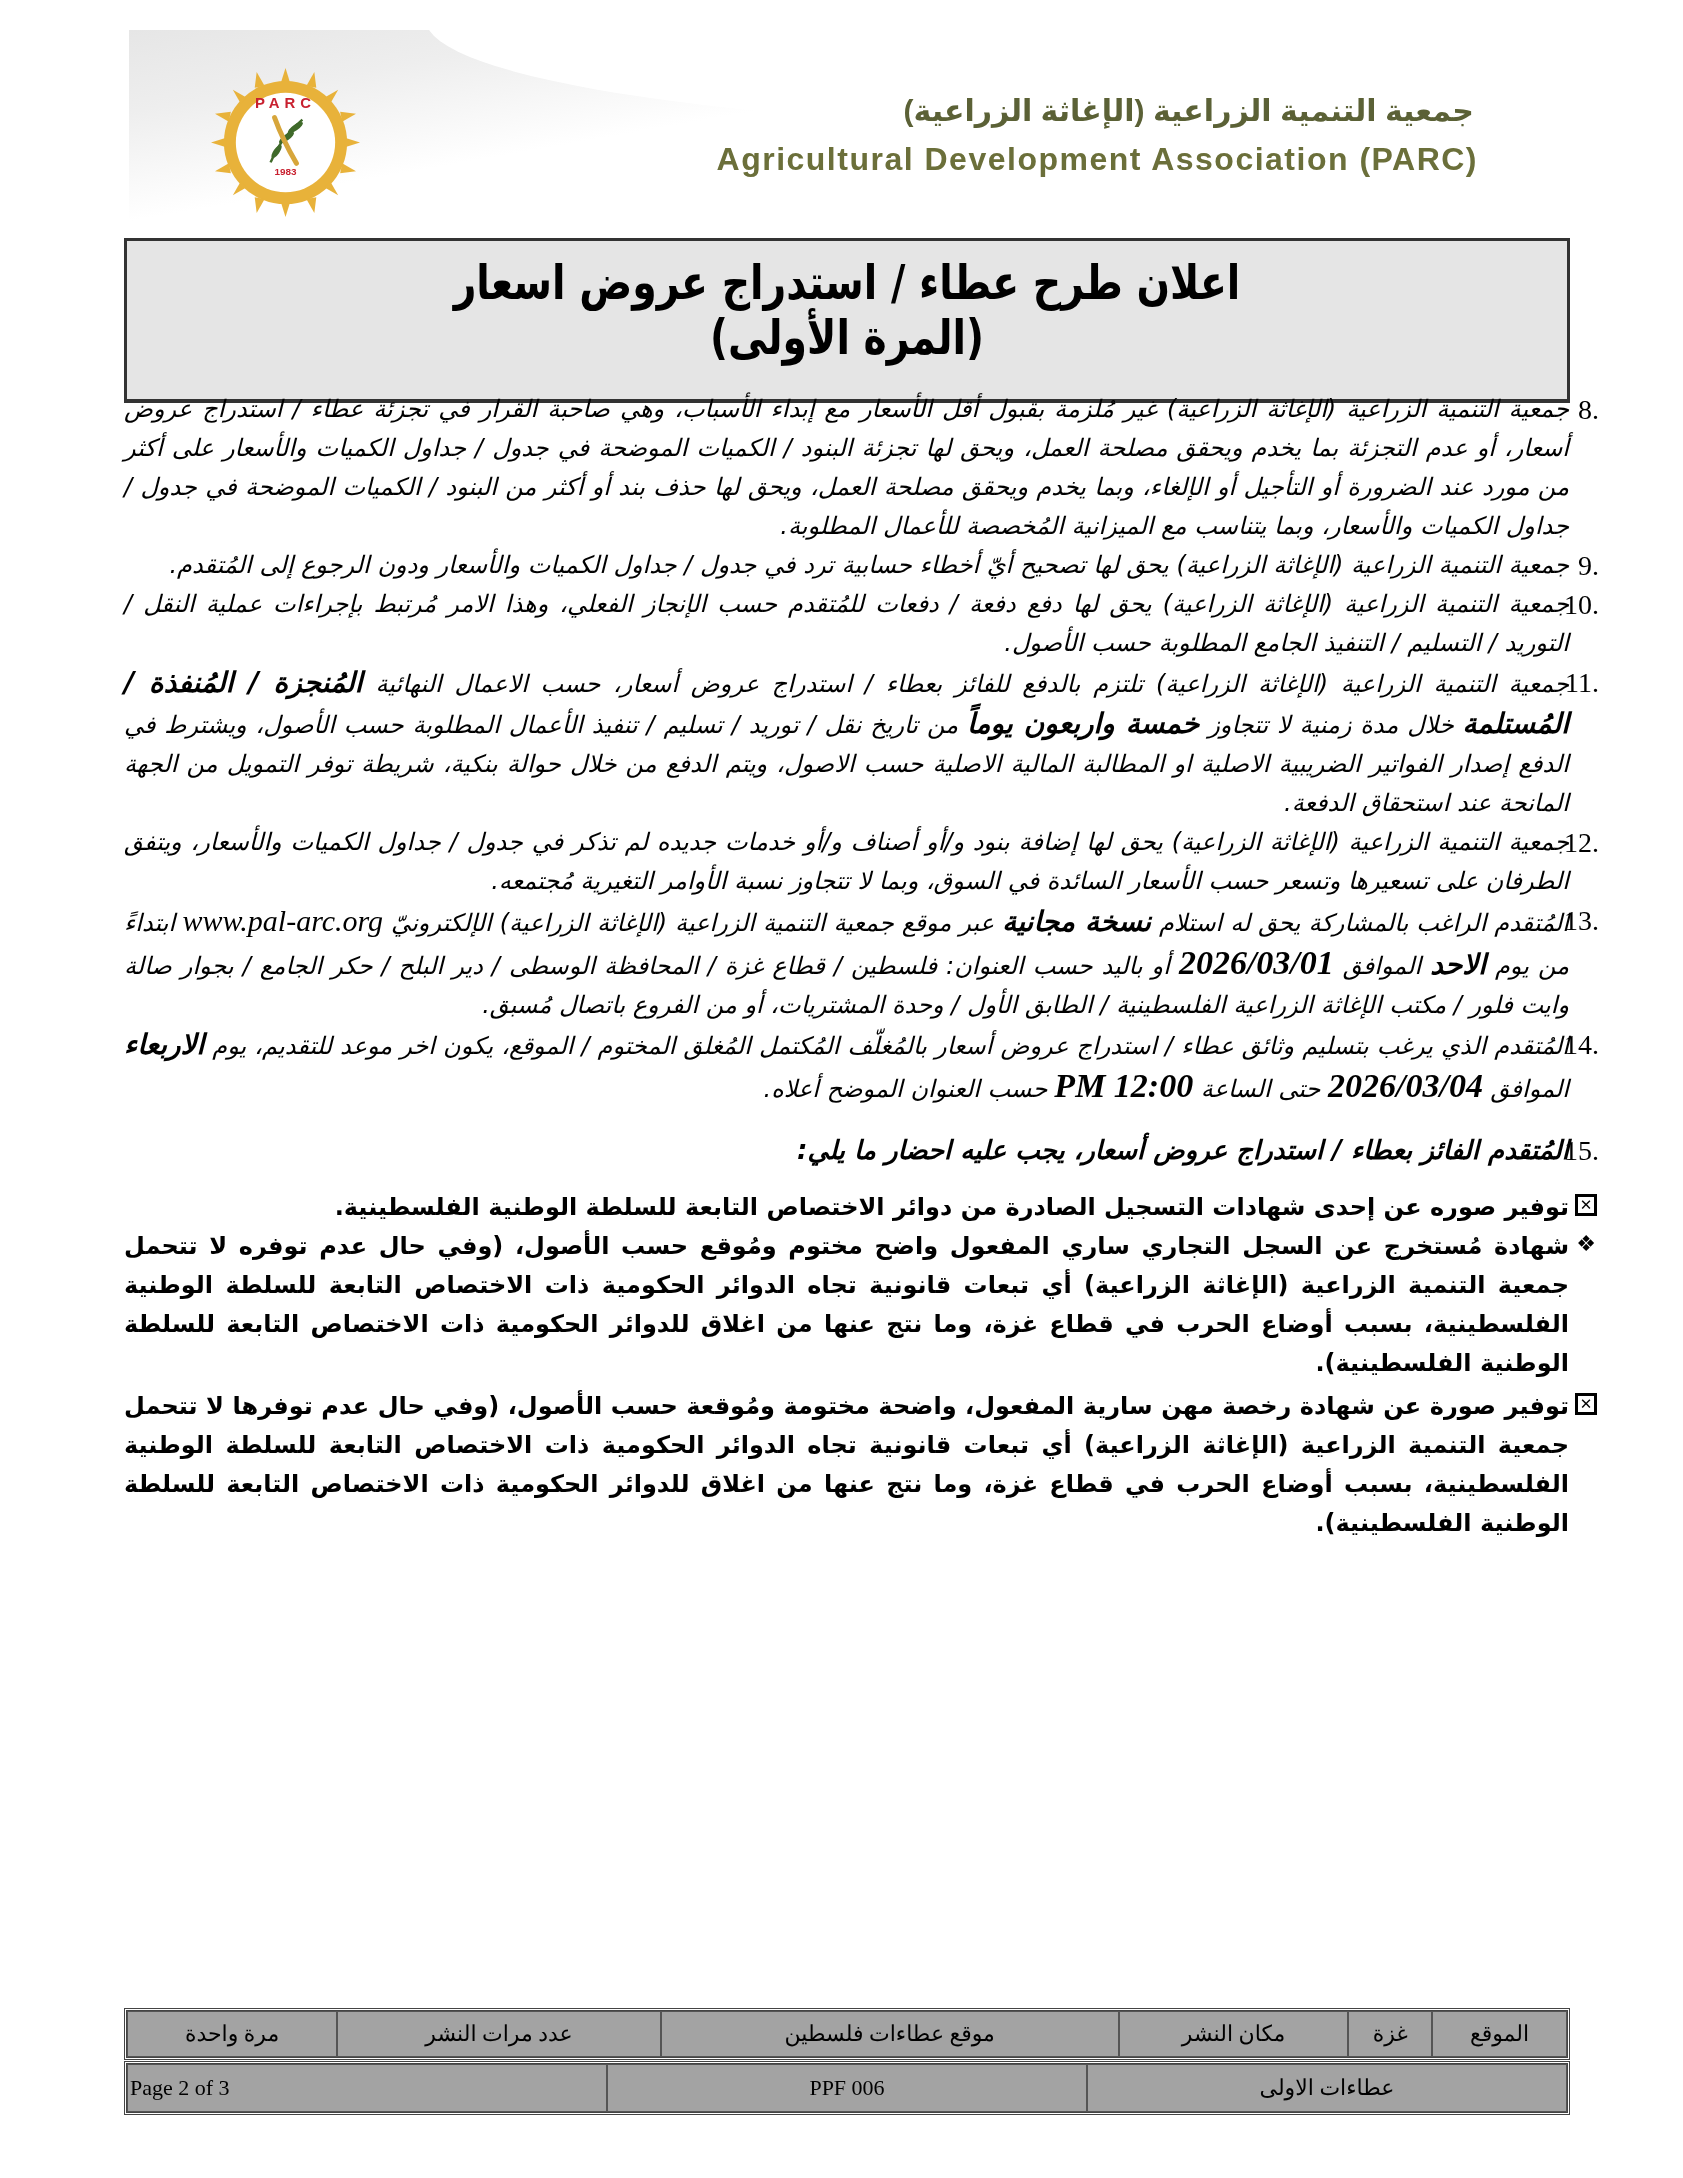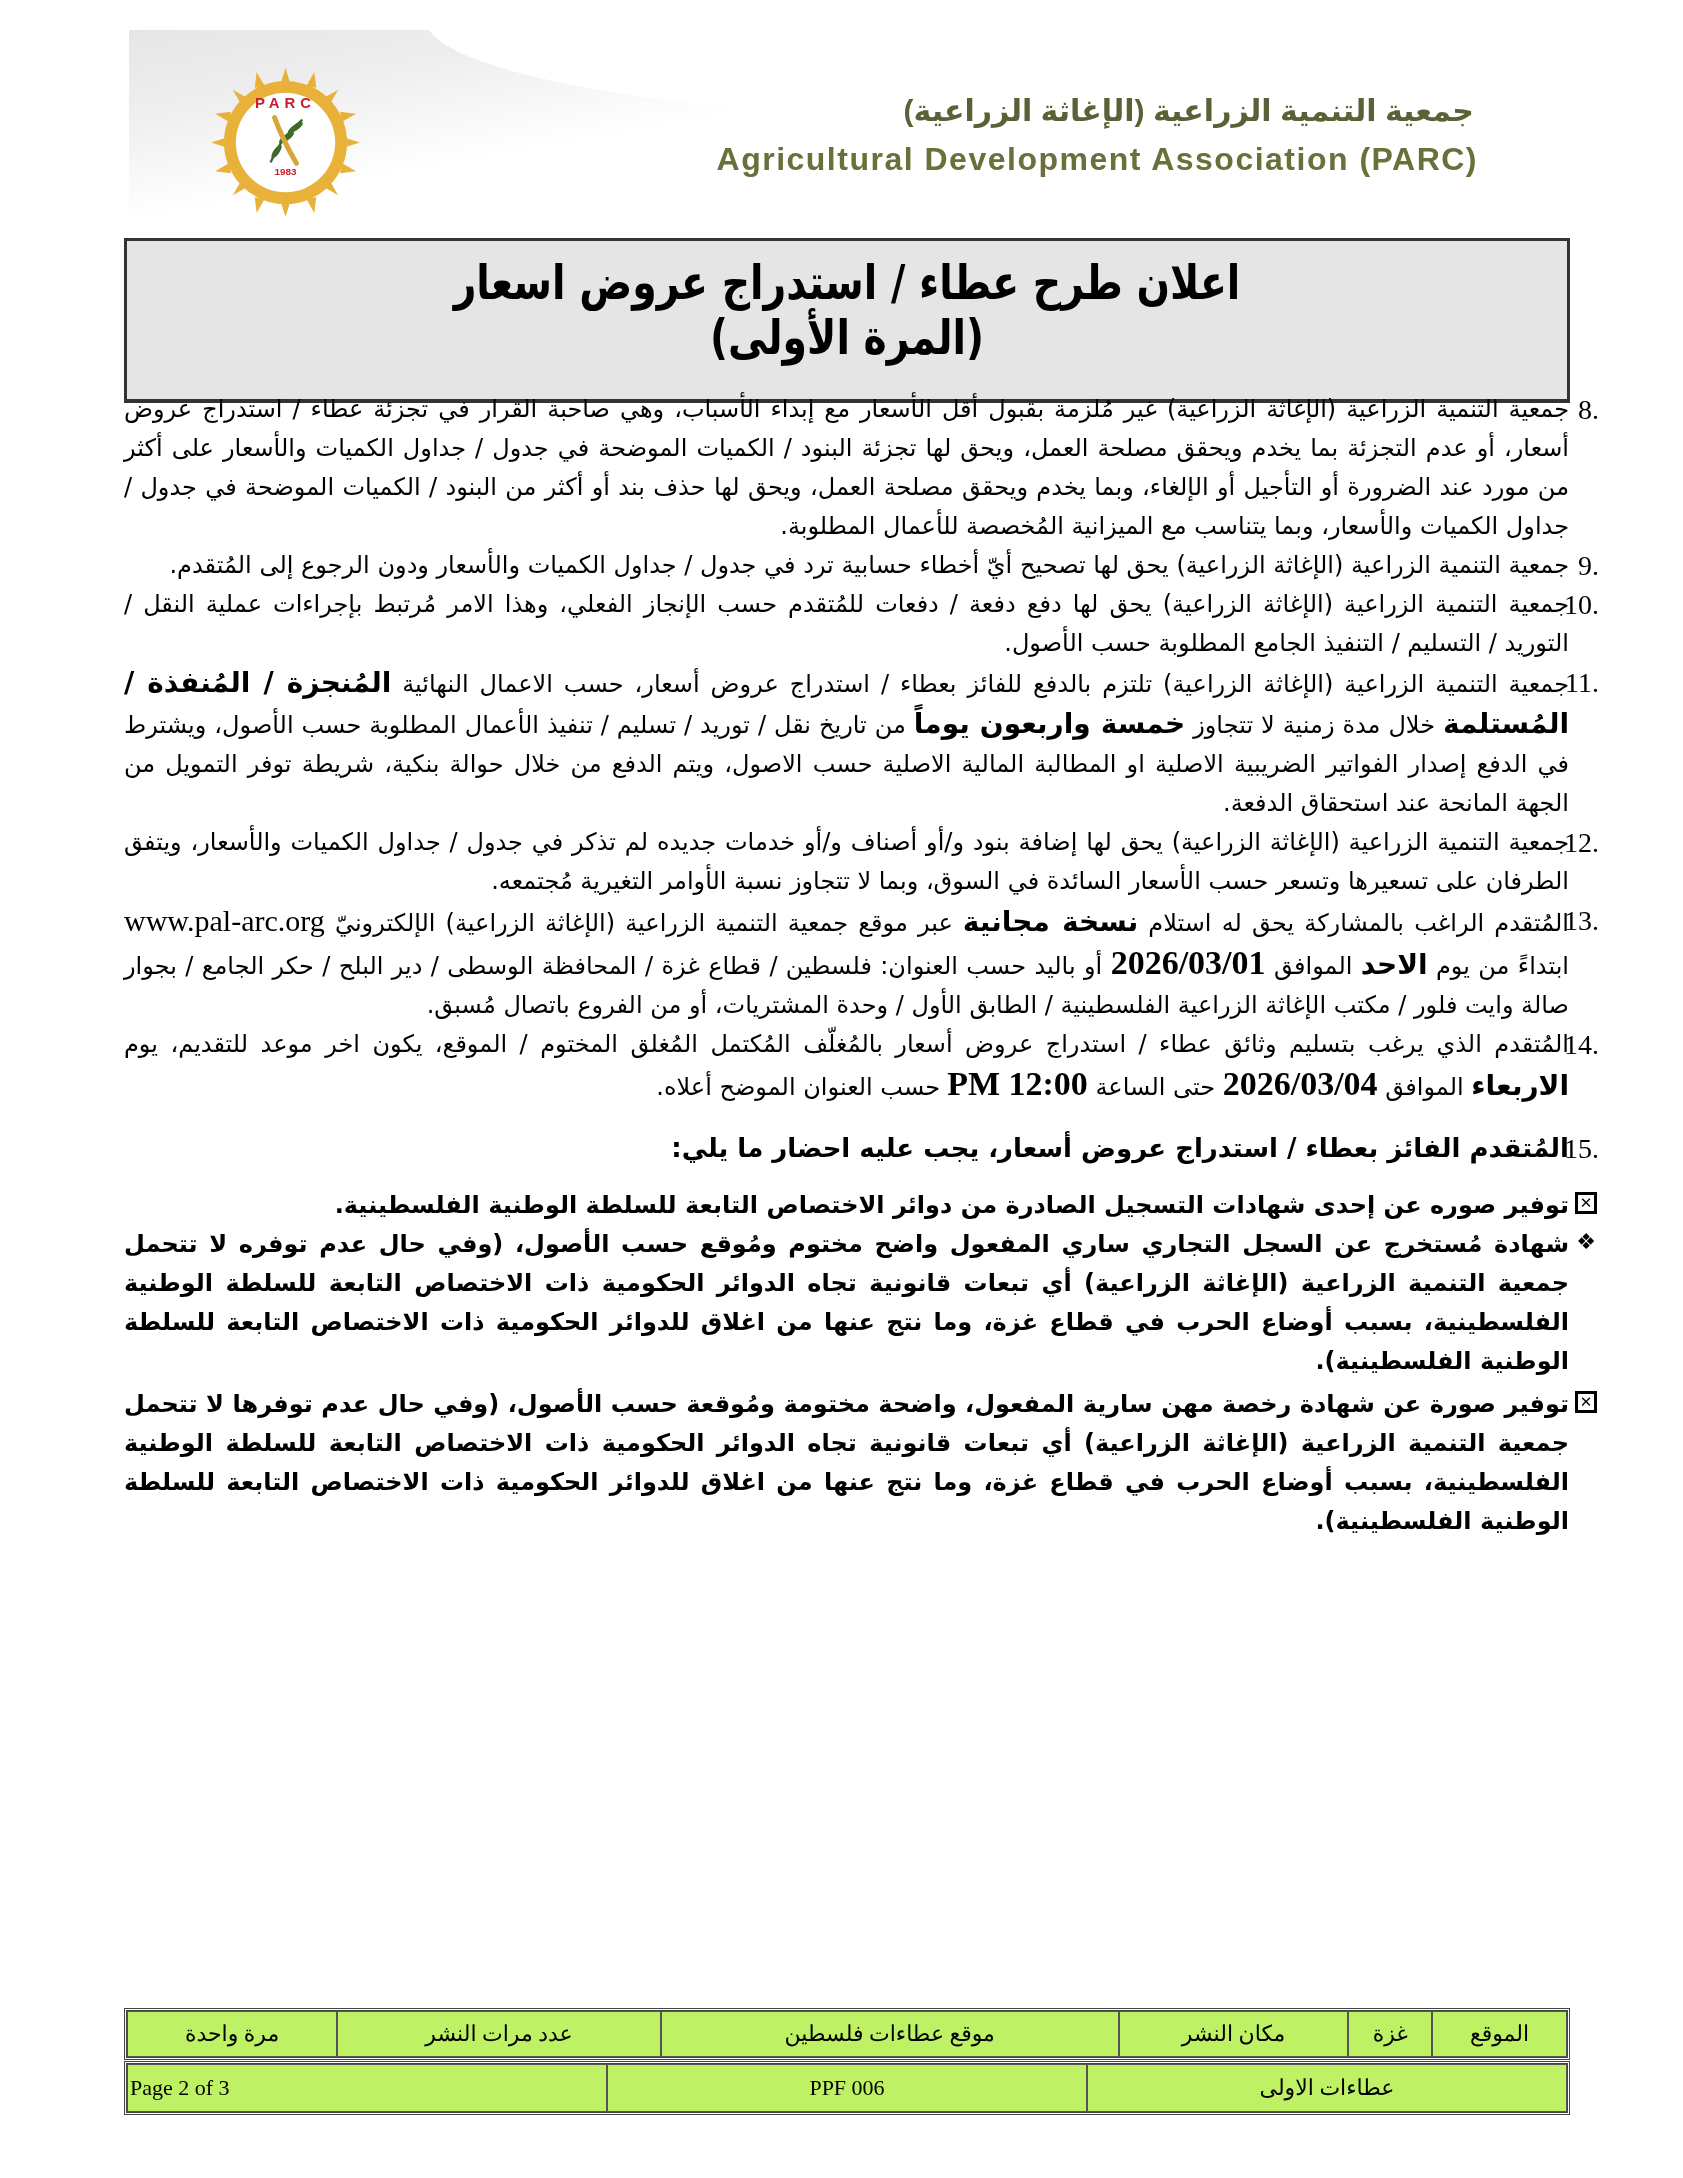--- a/index.html
+++ b/index.html
@@ -29,40 +29,40 @@
   .title-box .t2 { font-size: 48px; font-weight: 900; line-height: 55px;
                    font-family: "DejaVu Sans", sans-serif; transform: scaleX(0.82); }
 
   
   .content { position: absolute; left: 124px; top: 390px; width: 1445px; direction: rtl;
              font-size: 27px; line-height: 39px; text-align: justify; }
   .item { position: relative; padding-right: 0; margin: 0; }
   .item .num { position: absolute; right: -30px; top: 0; direction: ltr; font-family: "Liberation Serif", serif;
                font-size: 28px; }
   .item p { margin: 0; text-align: justify; text-align-last: right; font-family: "DejaVu Sans", sans-serif;
-            font-size: 24px; letter-spacing: -0.6px; }
+            font-size: 24px; letter-spacing: -0.6px; font-style: italic; }
   .bb { font-weight: bold; font-size: 28px; }
   .latin { font-family: "Liberation Serif", serif; font-size: 30px; letter-spacing: 0; }
   .latin-b { font-family: "Liberation Serif", serif; font-size: 34px; font-weight: bold; letter-spacing: 0; }
   .item15 { margin-top: 22px; }
   .item15 p { font-weight: bold; font-size: 26px; }
 
   .bullets { margin-top: 18px; }
   .bullet { position: relative; }
   .bullet .bicon { position: absolute; right: -28px; top: 6px; width: 22px; height: 22px; font-size: 22px; line-height: 22px;
                    text-align: center; }
   .bullet .bicon.box { border: 3px solid #000; box-sizing: border-box; font-weight: bold; font-size: 15px; line-height: 16px;
                        font-family: "DejaVu Sans", sans-serif; }
   .bullet p { margin: 0; text-align: justify; text-align-last: right; font-family: "DejaVu Sans", sans-serif;
               font-size: 24px; letter-spacing: -0.6px; font-weight: bold; }
 
   
   .ftable { position: absolute; left: 124px; width: 1446px; border-collapse: separate; border-spacing: 0;
             border: 3px double #444; direction: rtl; }
-  .ftable td { border: 1px solid #555; background: #bef264; height: 42px; text-align: center;
+  .ftable td { border: 1px solid #555; background: #a3a3a3; height: 42px; text-align: center;
                font-family: "Liberation Serif", serif; font-size: 22px; }
   .ft1 { top: 2008px; }
   .ft2 { top: 2061px; }
   .ft2 td { height: 44px; }
   .ft2 td.left { text-align: left; padding-left: 2px; }
 </style>
 </head>
 <body>
 
 <div class="banner">

